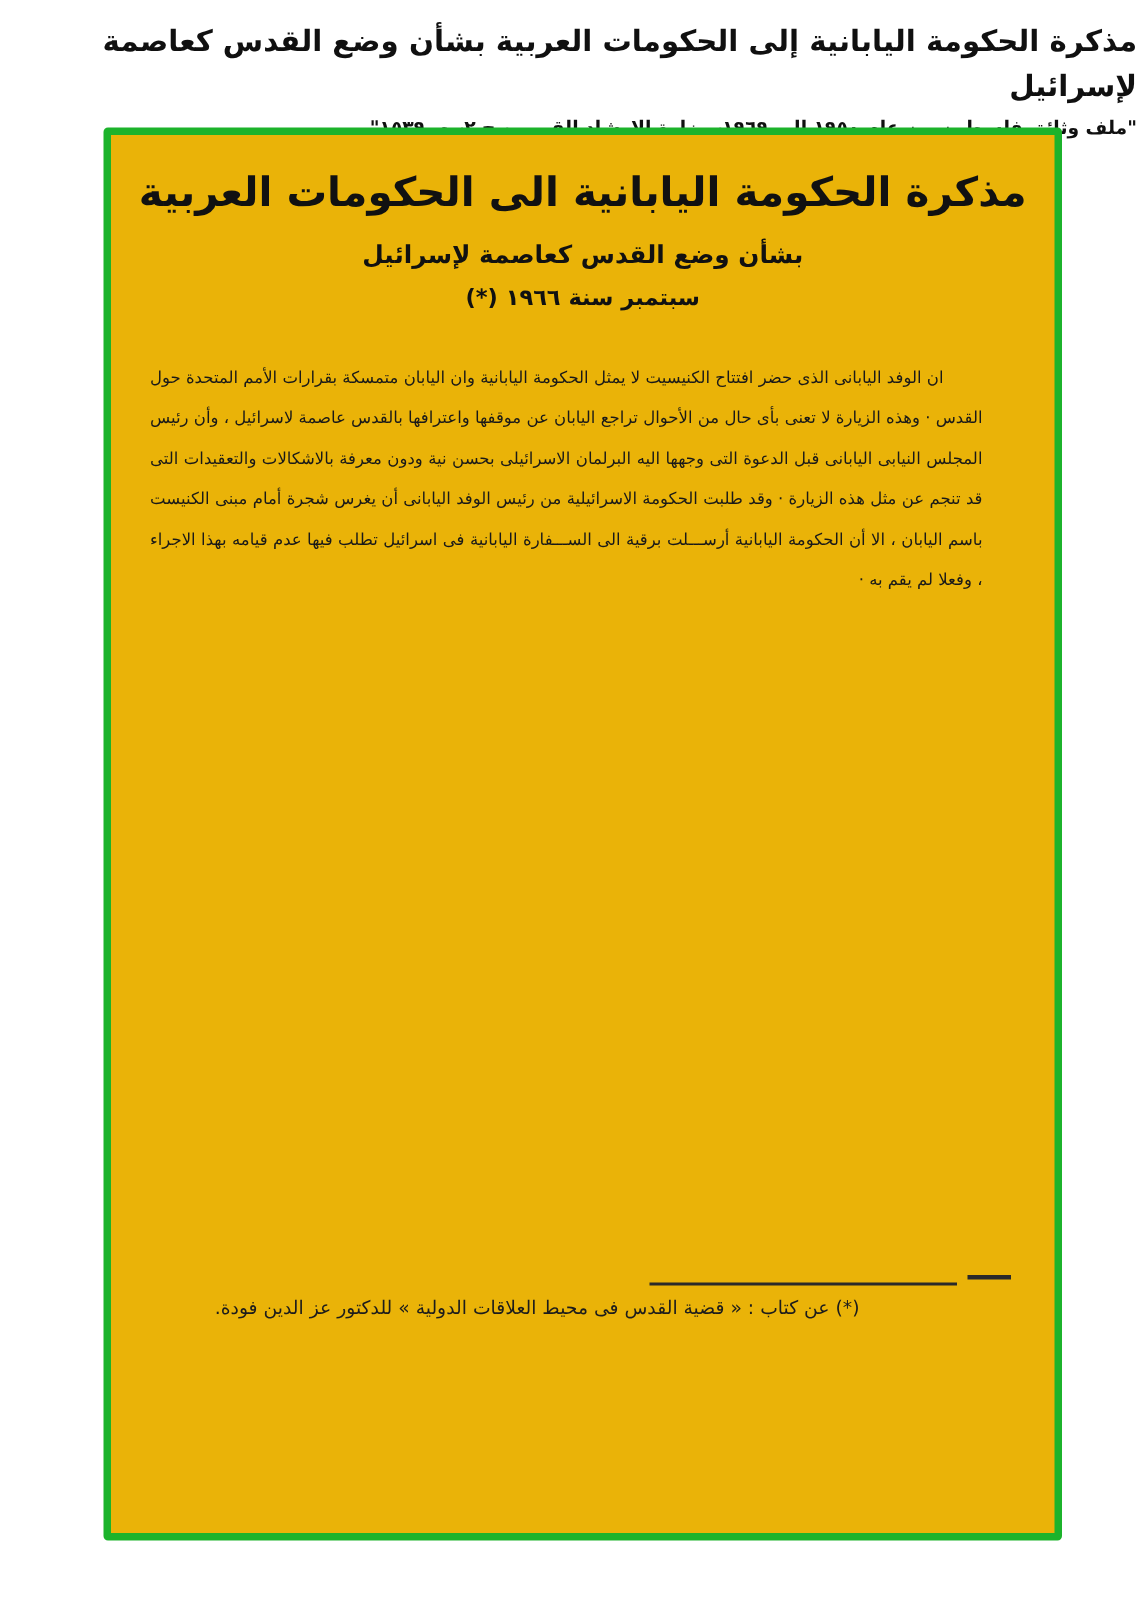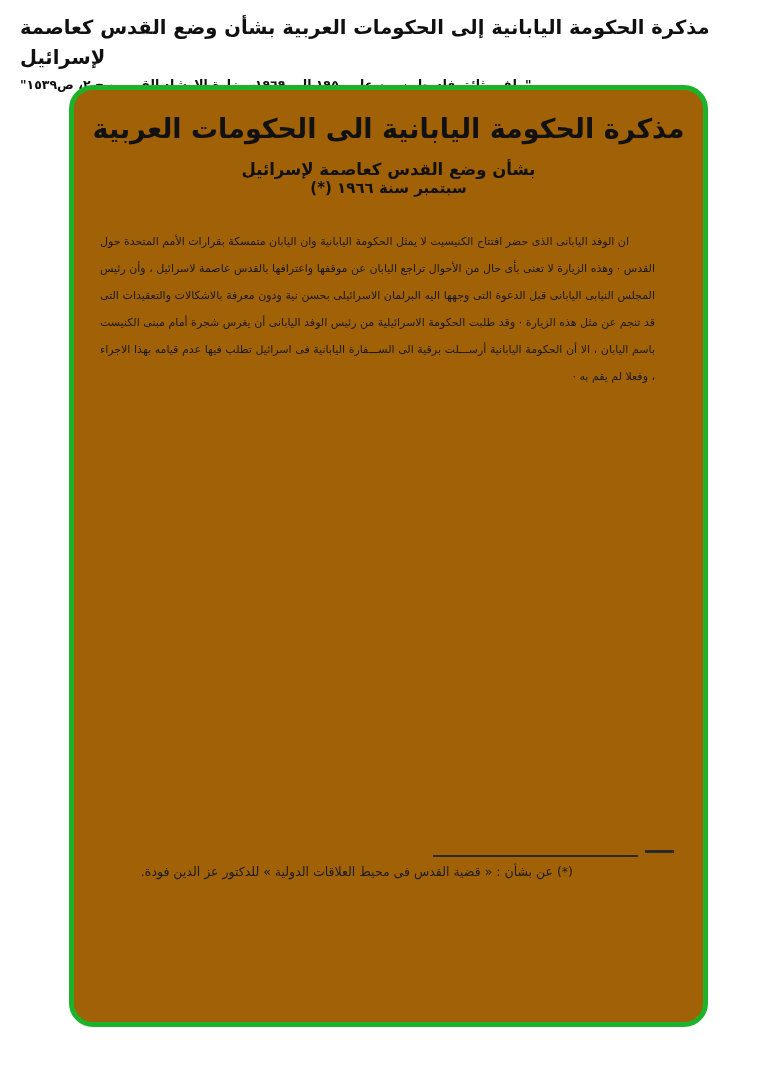--- a/index.html
+++ b/index.html
@@ -9,23 +9,23 @@
     position: relative;
     overflow: hidden;
     font-family: "DejaVu Sans", sans-serif;
     color: #161616;
     -webkit-font-smoothing: antialiased;
   }
 
   
   .page-header {
     position: absolute;
-    top: 13px; left: 20px;
+    top: 13px; left: 32px;
     width: 726px;
-    text-align: left;
+    text-align: right;
     direction: rtl;
   }
   .page-header .h1 {
     font-weight: bold;
     font-size: 19.5px;
     line-height: 1.55;
     color: #101010;
   }
   .page-header .h2 {
     font-weight: bold;
@@ -34,42 +34,43 @@
     color: #101010;
   }
 
   
   .frame {
     position: absolute;
     left: 69px; top: 85px;
     width: 639px; height: 942px;
     box-sizing: border-box;
     border: 5px solid #1cb32b;
-    border-radius: 24px;
-    background: #a16207;
+    border-radius: 3px;
+    background: #eab308;
   }
 
   .doc-title {
     margin-top: 22px;
     text-align: center;
     direction: rtl;
     font-weight: bold;
     font-size: 27px;
     line-height: 1.25;
     color: #111111;
   }
   .doc-subtitle {
     margin-top: 14px;
     text-align: center;
     direction: rtl;
     font-weight: bold;
     font-size: 16.5px;
     color: #111111;
   }
   .doc-date {
+    margin-top: 10px;
     text-align: center;
     direction: rtl;
     font-weight: bold;
     font-size: 15px;
     color: #111111;
   }
 
   .doc-body {
     margin: 31px 48px 0 26px;
     direction: rtl;
@@ -120,17 +121,17 @@
 
     <div class="doc-subtitle">بشأن وضع القدس كعاصمة لإسرائيل</div>
 
     <div class="doc-date">سبتمبر سنة ١٩٦٦ (*)</div>
 
     <p class="doc-body">ان الوفد اليابانى الذى حضر افتتاح الكنيسيت لا يمثل الحكومة اليابانية وان اليابان متمسكة بقرارات الأمم المتحدة حول القدس · وهذه الزيارة لا تعنى بأى حال من الأحوال تراجع اليابان عن موقفها واعترافها بالقدس عاصمة لاسرائيل ، وأن رئيس المجلس النيابى اليابانى قبل الدعوة التى وجهها اليه البرلمان الاسرائيلى بحسن نية ودون معرفة بالاشكالات والتعقيدات التى قد تنجم عن مثل هذه الزيارة · وقد طلبت الحكومة الاسرائيلية من رئيس الوفد اليابانى أن يغرس شجرة أمام مبنى الكنيست باسم اليابان ، الا أن الحكومة اليابانية أرســـلت برقية الى الســـفارة اليابانية فى اسرائيل تطلب فيها عدم قيامه بهذا الاجراء ، وفعلا لم يقم به ·</p>
 
     <div class="footnote-dash"></div>
     <div class="footnote-rule"></div>
 
-    <div class="footnote">(*) عن بشأن : « قضية القدس فى محيط العلاقات الدولية » للدكتور عز الدين فودة.</div>
+    <div class="footnote">(*) عن كتاب : « قضية القدس فى محيط العلاقات الدولية » للدكتور عز الدين فودة.</div>
 
   </div>
 
 </div>
 
 </body></html>

